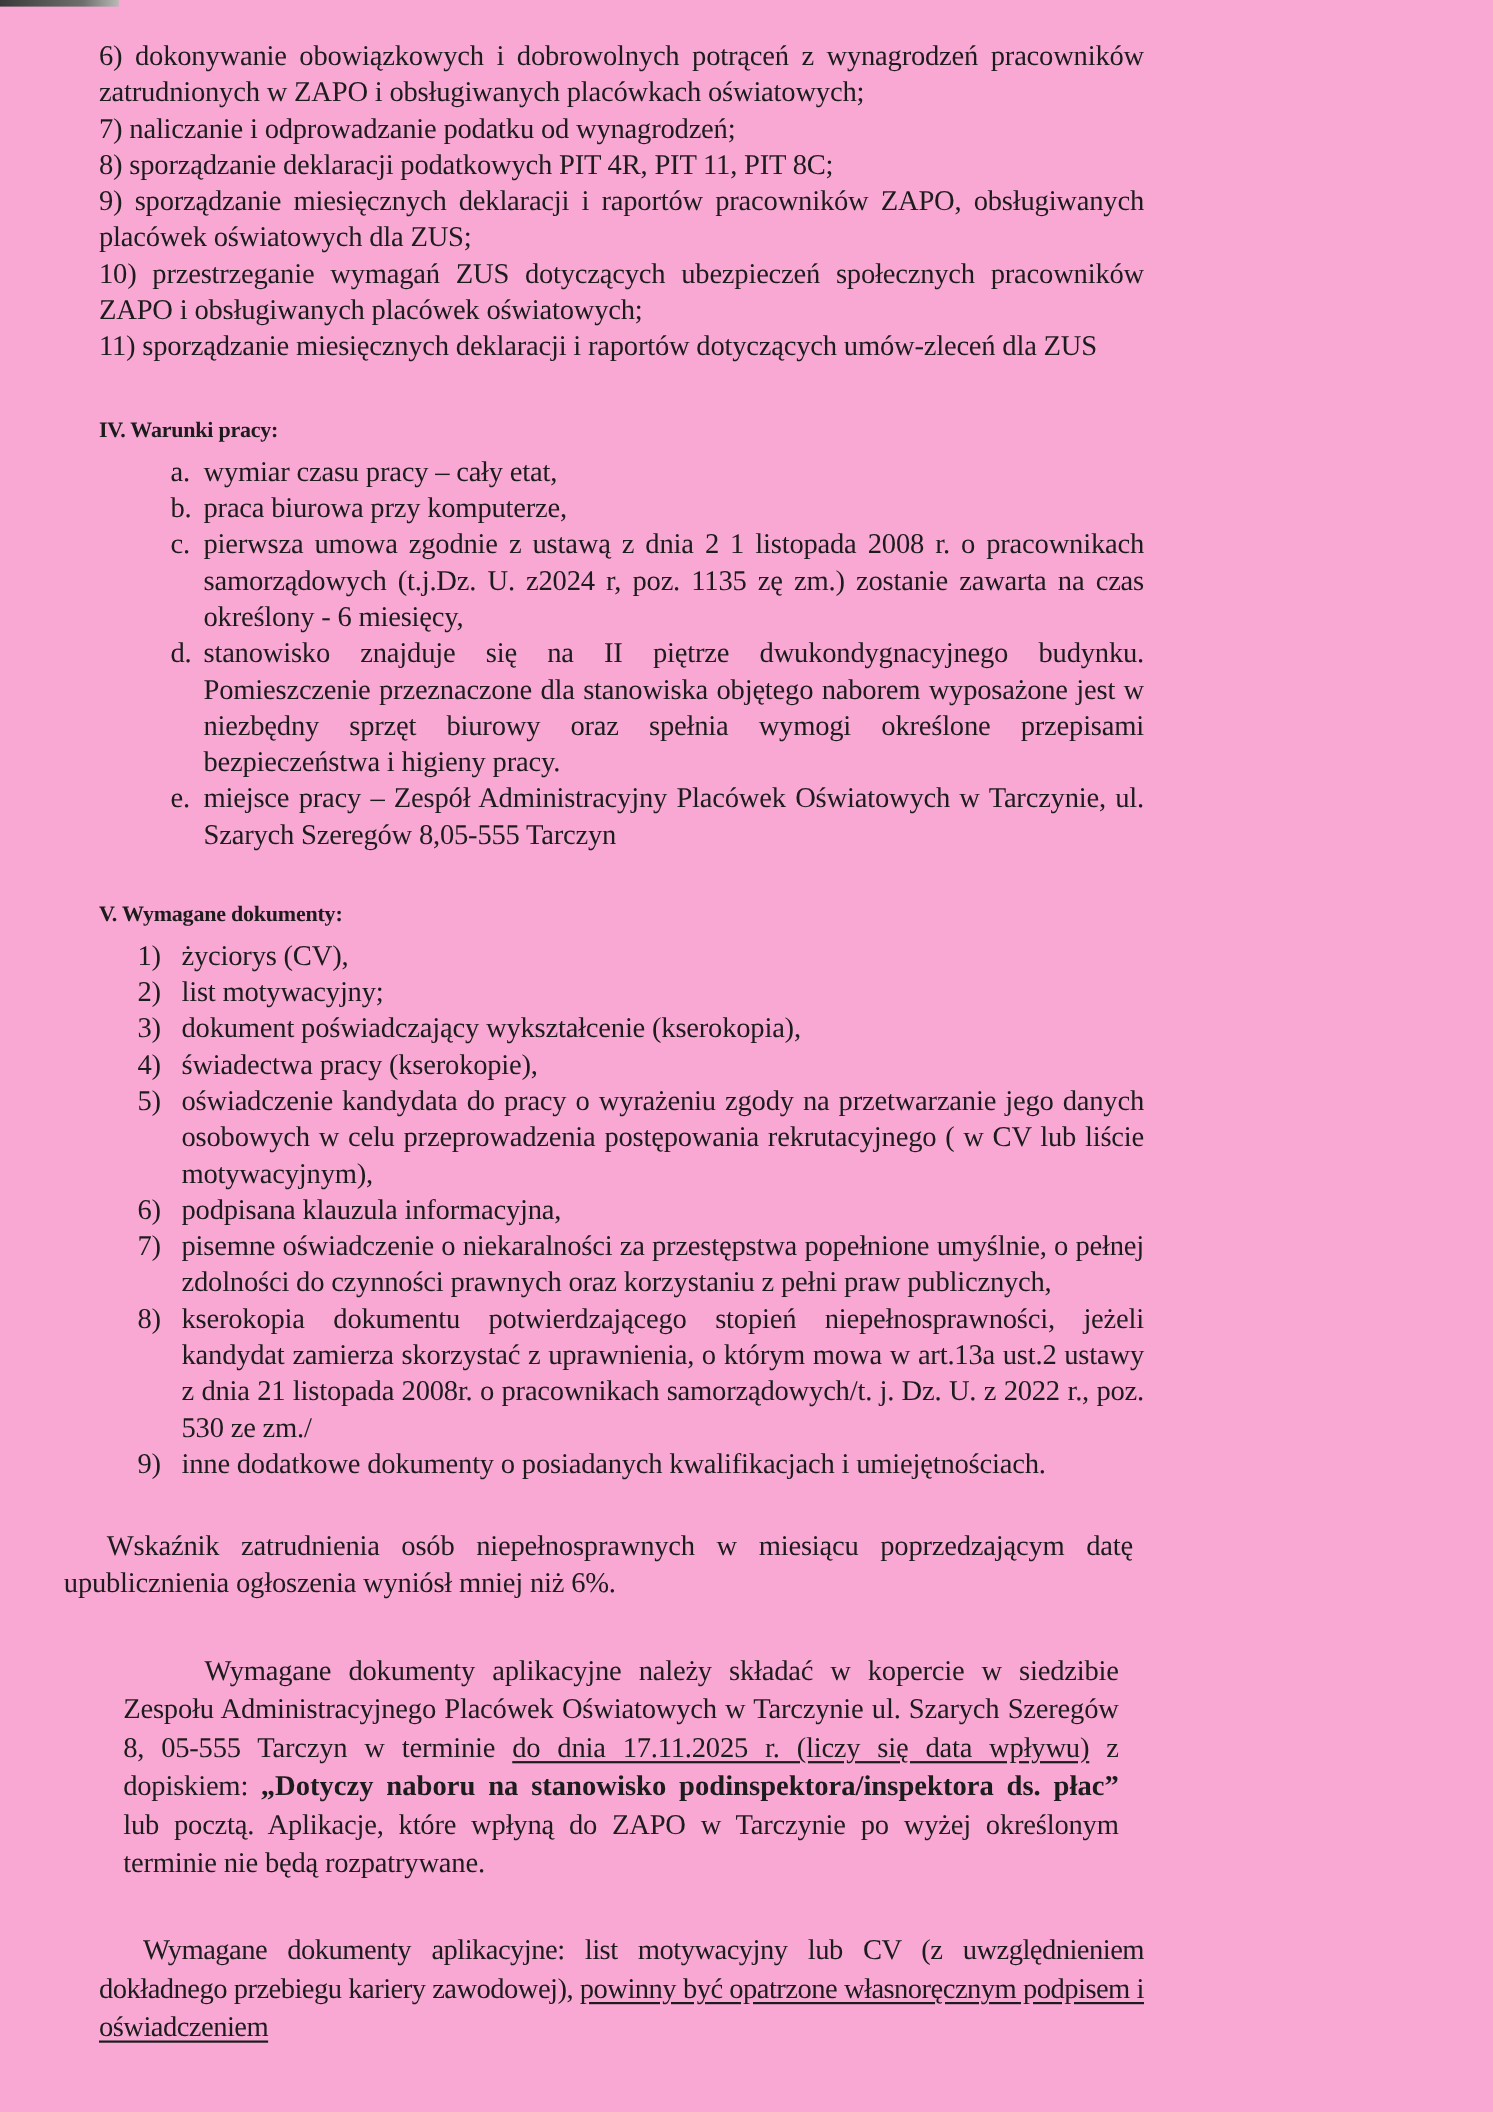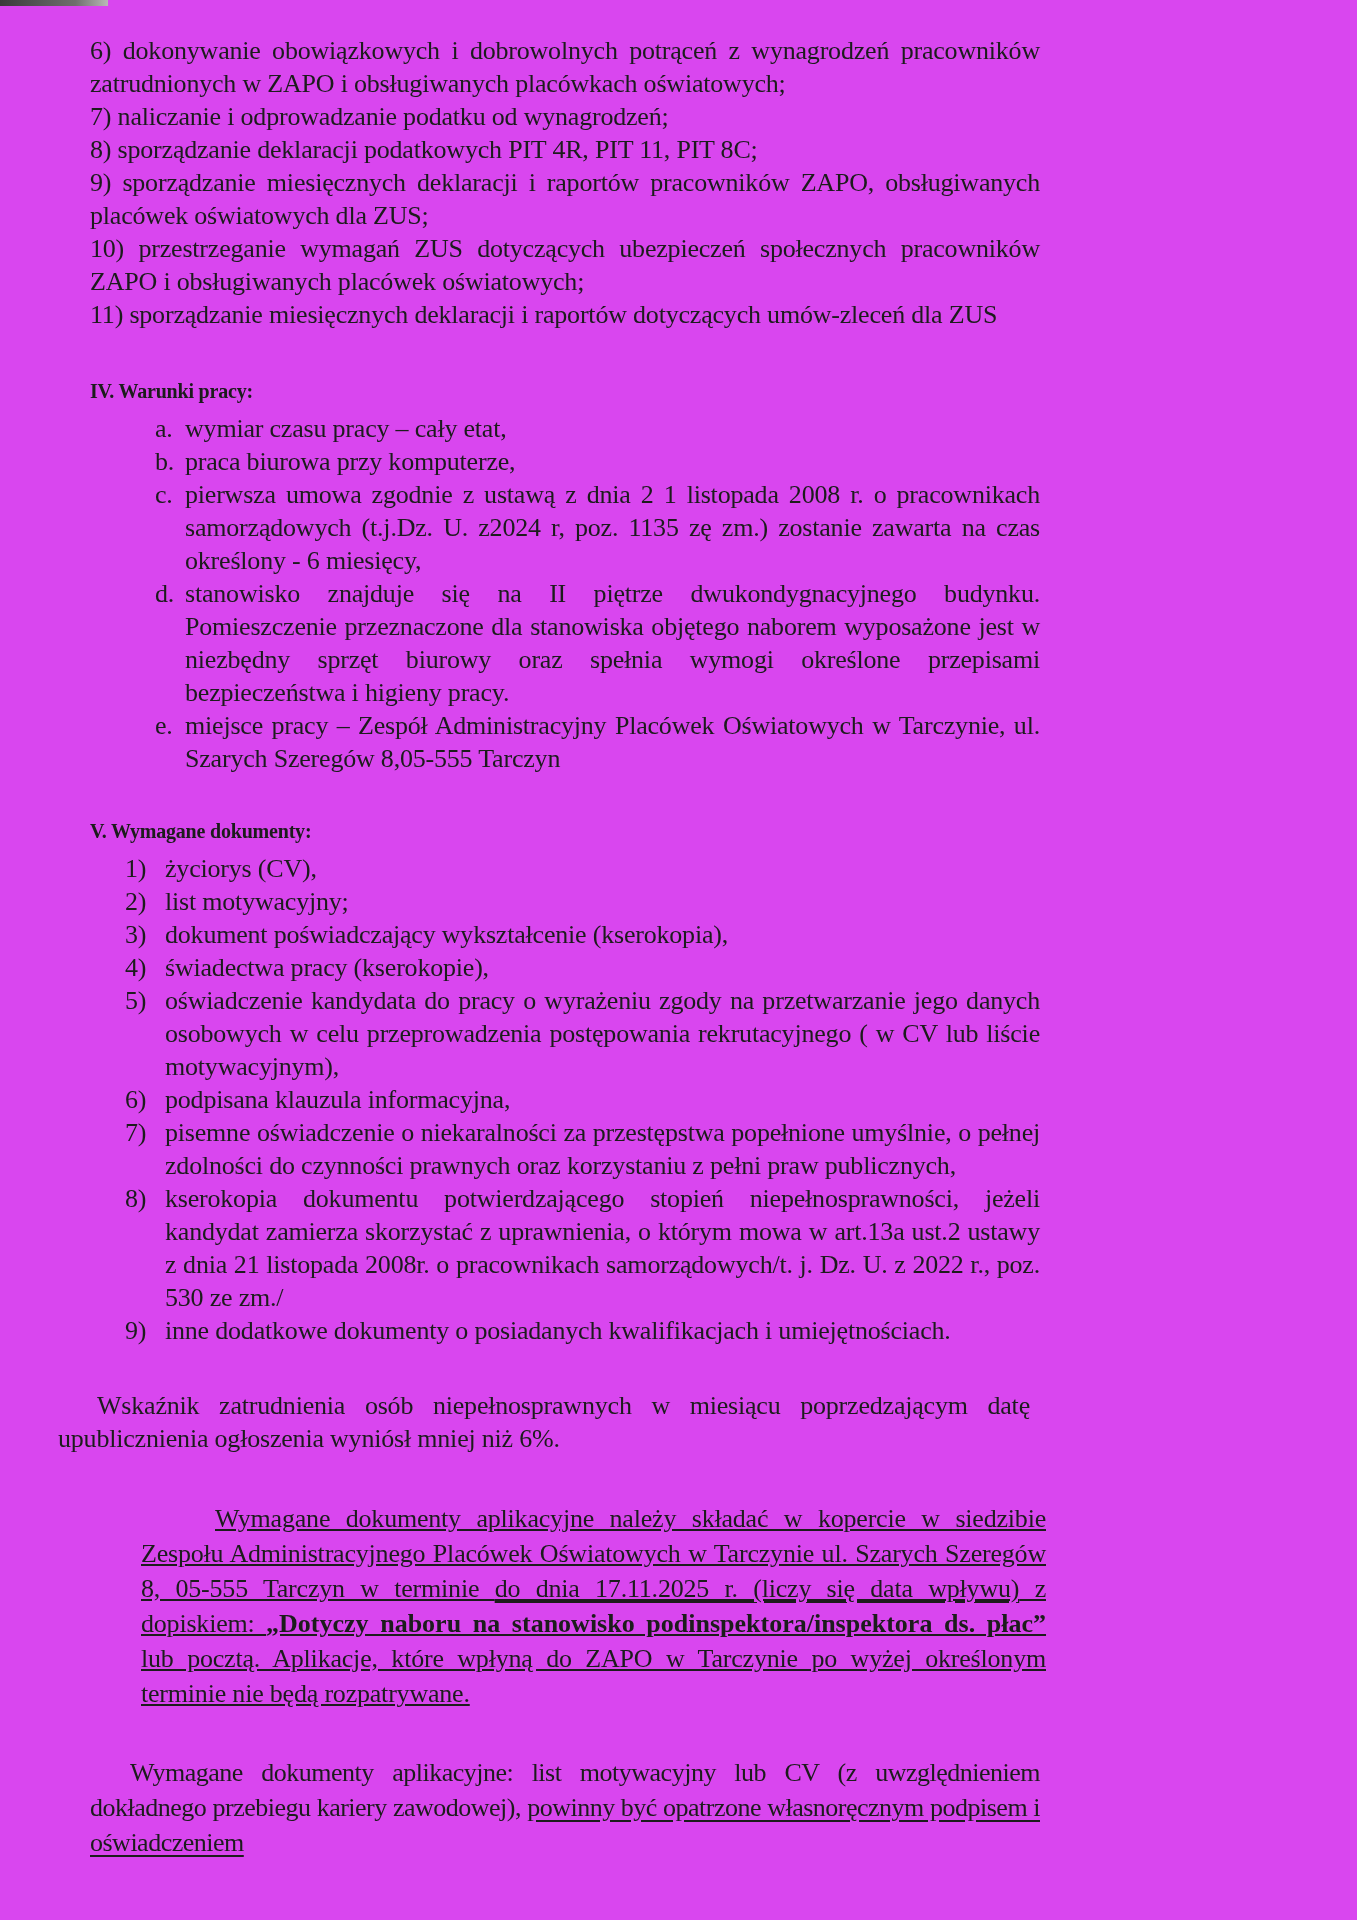--- a/index.html
+++ b/index.html
@@ -1,19 +1,19 @@
 <!DOCTYPE html>
 <html><head>
 <meta charset="utf-8">
 <style>
   html,body{margin:0;padding:0;background:#e9e9e7;}
   .doc{
     position:relative;
     width:1357px;height:1920px;
-    background:#d946ef;
+    background:#f9a8d4;
     overflow:hidden;
     font-family:"Liberation Serif","DejaVu Serif",serif;
     color:#1c1c1c;
   }
   .scan-artifact{
     position:absolute;left:0;top:0;width:108px;height:6px;
     background:linear-gradient(90deg,#3a3a3a 0%,#6f6f6d 70%,#b9b9b6 100%);
   }
   .content{
     position:absolute;left:90px;top:34px;width:950px;
@@ -31,21 +31,21 @@
   .hlist{margin-top:4px;}
   .li{display:flex;align-items:flex-start;}
   .li .marker{flex:0 0 auto;}
   .iv-list .li .marker{width:30px;margin-left:65px;}
   .v-list .li .marker{width:40px;margin-left:35px;}
   .li .li-text{flex:1 1 auto;text-align:justify;}
   .p-indicator{
     margin-top:42px;margin-left:-32px;width:972px;
     text-indent:39px;text-align:justify;
   }
-  .mid-block{margin-top:46px;margin-left:51px;width:905px;text-decoration:underline;}
+  .mid-block{margin-top:46px;margin-left:22px;width:905px;}
   .p-submission{text-indent:74px;text-align:justify;}
   .p-result{text-indent:104px;text-align:justify;margin-top:0;}
   .mid-block p{line-height:35px;}
   .p-signature{
     margin-top:44px;text-indent:40px;text-align:justify;
     letter-spacing:-0.5px;word-spacing:-1px;line-height:35px;
   }
   u{text-underline-offset:4px;}
   b{letter-spacing:0;}
 </style>

